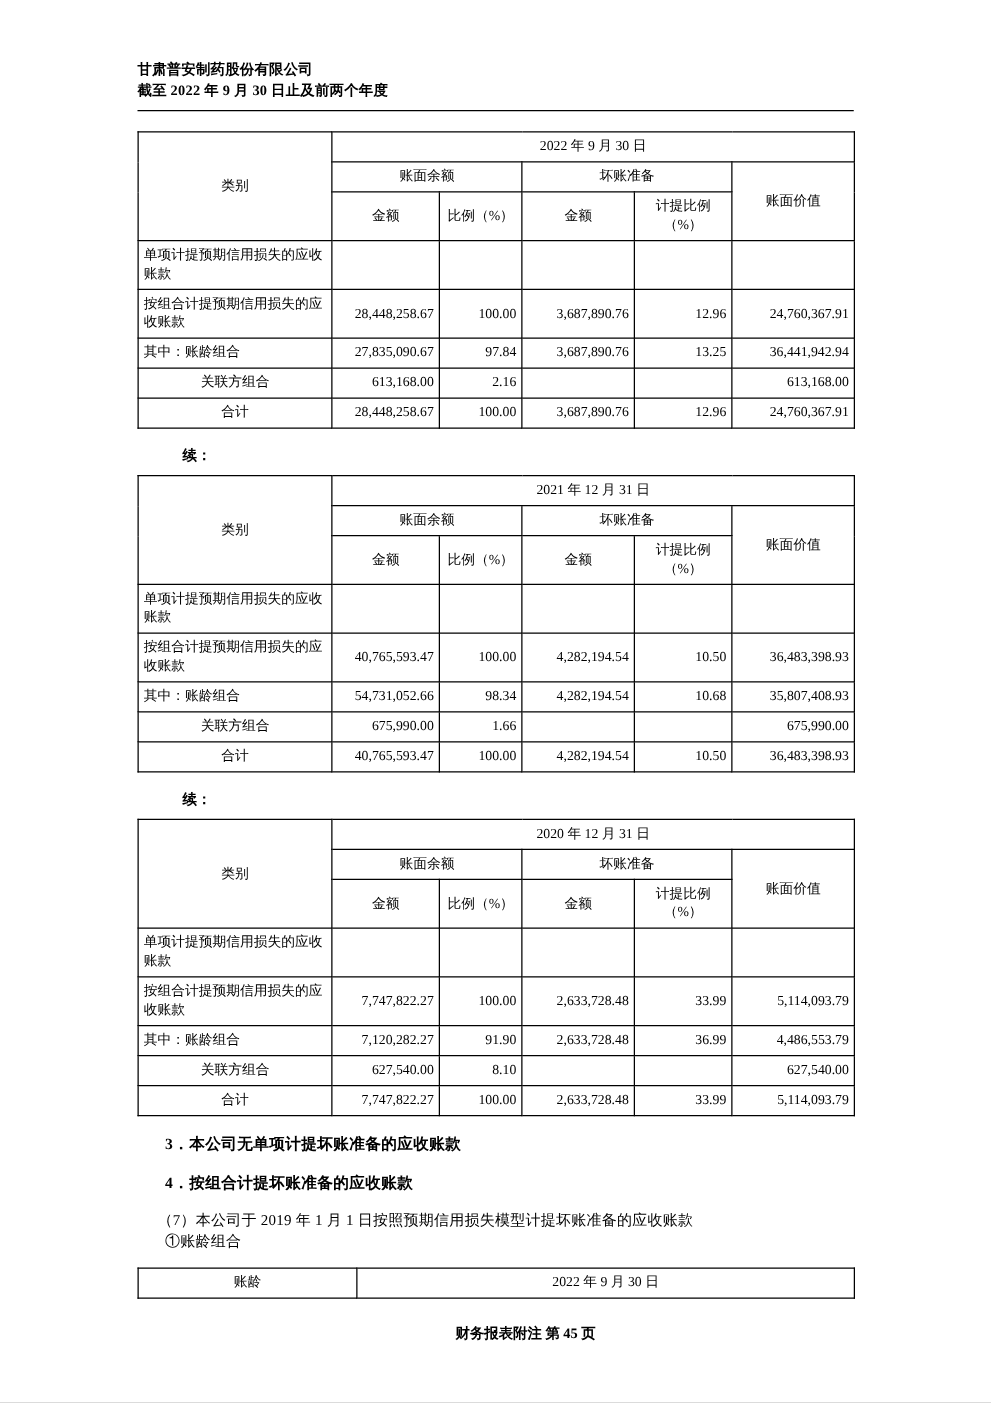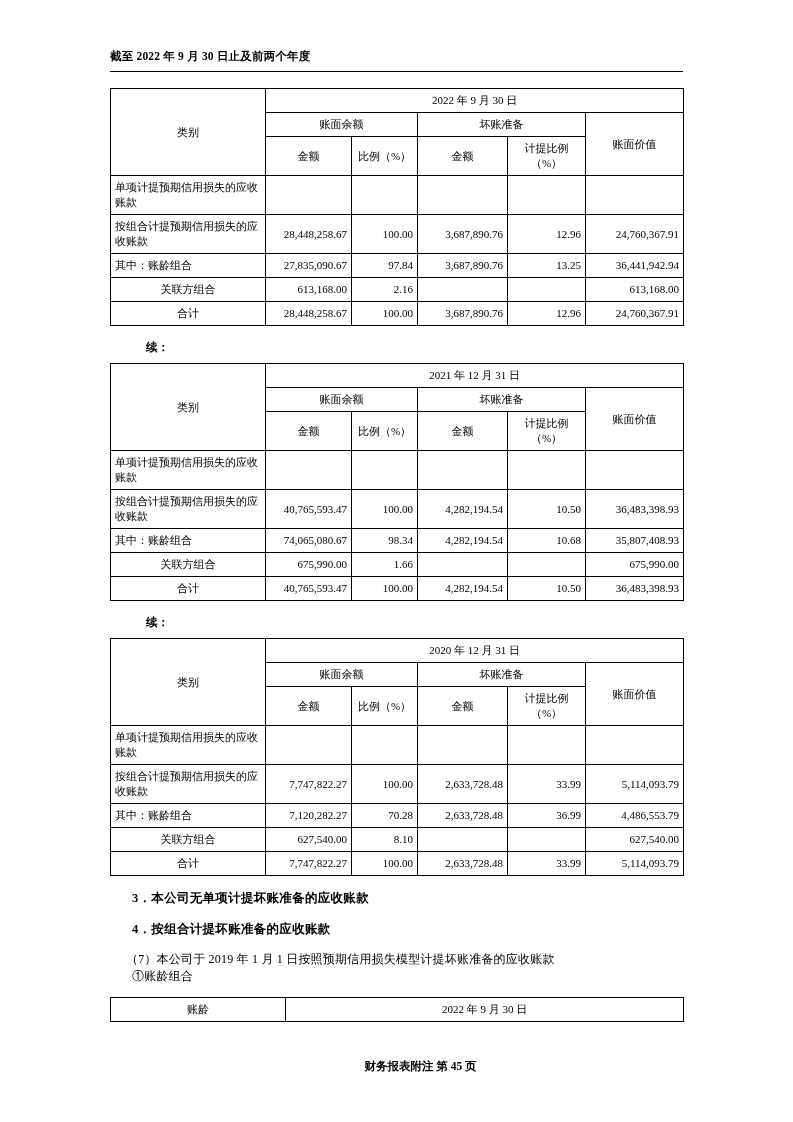--- a/index.html
+++ b/index.html
@@ -89,20 +89,21 @@
   }
 </style>
 </head>
 <body>
 
 <div class="page">
 
   <div class="content">
 
     <div>
+      <div class="hdr-line">甘肃普安制药股份有限公司</div>
       <div class="hdr-line">截至 2022 年 9 月 30 日止及前两个年度</div>
       <div class="hdr-rule"></div>
     </div>
 
     <div class="spacer16"></div>
 
     <table class="tbl">
       <colgroup>
         <col style="width:155px">
           <col style="width:86px">
@@ -208,21 +209,21 @@
         <tr class="tall">
           <td class="l">按组合计提预期信用损失的应收账款</td>
           <td class="r">40,765,593.47</td>
           <td class="r">100.00</td>
           <td class="r">4,282,194.54</td>
           <td class="r">10.50</td>
           <td class="r">36,483,398.93</td>
         </tr>
         <tr class="rowh">
           <td class="l">其中：账龄组合</td>
-          <td class="r">74,065,080.67</td>
+          <td class="r">54,731,052.66</td>
           <td class="r">98.34</td>
           <td class="r">4,282,194.54</td>
           <td class="r">10.68</td>
           <td class="r">35,807,408.93</td>
         </tr>
         <tr class="rowh">
           <td class="c">关联方组合</td>
           <td class="r">675,990.00</td>
           <td class="r">1.66</td>
           <td class="r"></td>
@@ -279,21 +280,21 @@
           <td class="l">按组合计提预期信用损失的应收账款</td>
           <td class="r">7,747,822.27</td>
           <td class="r">100.00</td>
           <td class="r">2,633,728.48</td>
           <td class="r">33.99</td>
           <td class="r">5,114,093.79</td>
         </tr>
         <tr class="rowh">
           <td class="l">其中：账龄组合</td>
           <td class="r">7,120,282.27</td>
-          <td class="r">70.28</td>
+          <td class="r">91.90</td>
           <td class="r">2,633,728.48</td>
           <td class="r">36.99</td>
           <td class="r">4,486,553.79</td>
         </tr>
         <tr class="rowh">
           <td class="c">关联方组合</td>
           <td class="r">627,540.00</td>
           <td class="r">8.10</td>
           <td class="r"></td>
           <td class="r"></td>

